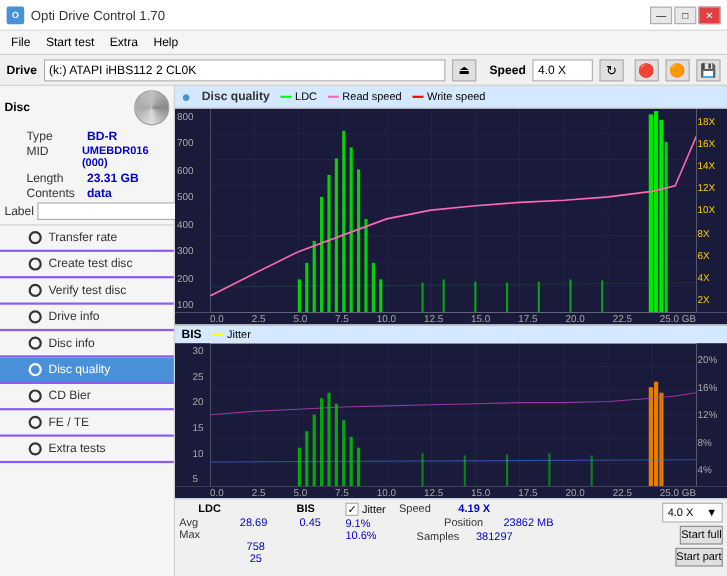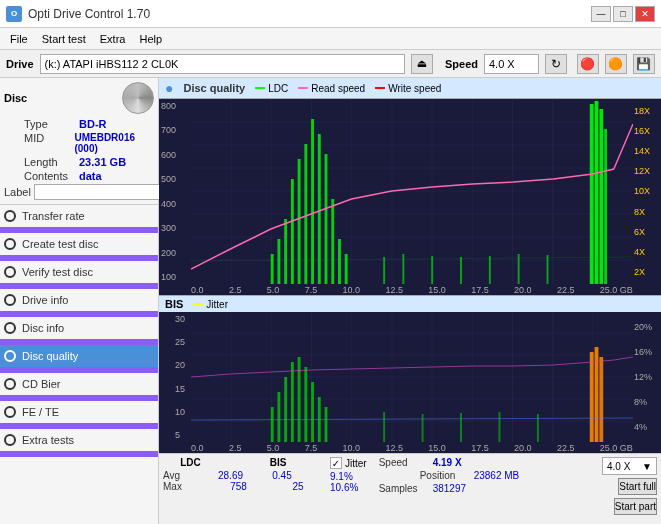--- a/index.html
+++ b/index.html
@@ -41,21 +41,21 @@
     .disc-header { display: flex; align-items: center; justify-content: space-between; margin-bottom: 4px; }
     .disc-title { font-size: 11px; font-weight: bold; }
     .disc-info-row { display: flex; margin-bottom: 2px; font-size: 11px; margin-left: 20px; }
     .disc-info-label { width: 55px; color: #333; }
     .disc-info-value { color: #0000cc; font-weight: bold; }
     .label-row { display: flex; align-items: center; gap: 3px; margin-top: 2px; }
     .label-input { flex: 1; height: 16px; border: 1px solid #aaa; font-size: 10px; padding: 0 2px; }
 
     
     .nav-items { display: flex; flex-direction: column; }
-    .nav-item { display: flex; align-items: center; padding: 5px 4px; cursor: pointer; font-size: 11px; color: #333; border-bottom: 6px solid #8b5cf6; gap: 6px; }
+    .nav-item { display: flex; align-items: center; padding: 5px 26px; cursor: pointer; font-size: 11px; color: #333; border-bottom: 2px solid #8b5cf6; gap: 6px; }
     .nav-item.active { background: #4a90d9; color: white; }
     .nav-circle { width: 12px; height: 12px; border-radius: 50%; border: 2px solid currentColor; }
 
     
     .main-area { flex: 1; display: flex; flex-direction: column; overflow: hidden; }
     .chart-header { background: #d4e8ff; padding: 2px 6px; display: flex; align-items: center; gap: 10px; font-size: 11px; border-bottom: 1px solid #aaa; }
     .chart-title { font-weight: bold; color: #333; }
     .legend-item { display: flex; align-items: center; gap: 3px; font-size: 10px; }
     .legend-dot { width: 10px; height: 2px; }
     .start-btn { padding: 2px 0; background: #e0e0e0; border: 1px solid #888; font-size: 10px; cursor: pointer; }
@@ -390,21 +390,21 @@
           <div style="display:flex; flex-direction:column; font-size:10px;">
             <div style="display:flex; gap:40px; margin-bottom:2px;">
               <span style="min-width:55px; text-align:center; font-weight:bold;">LDC</span>
               <span style="min-width:40px; text-align:center; font-weight:bold;">BIS</span>
             </div>
             <div style="display:flex; gap:4px;">
               <span style="width:36px; color:#333;">Avg</span>
               <span style="min-width:55px; text-align:center; color:#0000cc;">28.69</span>
               <span style="min-width:40px; text-align:center; color:#0000cc;">0.45</span>
             </div>
-            <div style="display:flex; gap:12px;">
+            <div style="display:flex; gap:0;flex-direction:column;">
               <span style="width:36px; color:#333;">Max</span>
               <span style="min-width:55px; text-align:center; color:#0000cc;">758</span>
               <span style="min-width:40px; text-align:center; color:#0000cc;">25</span>
             </div>
             <div style="display:flex; gap:4px;margin-top:32px;">
               <span style="width:36px; color:#333;">Total</span>
               <span style="min-width:55px; text-align:center; color:#0000cc;">10953694</span>
               <span style="min-width:40px; text-align:center; color:#0000cc;">171270</span>
             </div>
           </div>
@@ -425,21 +425,21 @@
           <div style="display:flex; flex-direction:column; font-size:10px; margin-left:8px; gap:2px;">
             <div style="display:flex; gap:4px; align-items:center;">
               <span style="color:#333; width:50px;">Speed</span>
               <span style="color:#0000cc; font-weight:bold;">4.19 X</span>
             </div>
             <div style="display:flex; gap:4px; align-items:flex-start;margin-left:41px;">
               <span style="color:#333; width:50px;">Position</span>
               <span style="color:#0000cc;">23862 MB</span>
             </div>
             <div style="display:flex; gap:4px; align-items:center;">
-              <span style="color:#333; width:50px;">Samples</span>
+              <span style="color:#333; width:50px;margin-left:16px;">Samples</span>
               <span style="color:#0000cc;">381297</span>
             </div>
           </div>
 
           <div style="display:flex; flex-direction:column; gap:3px; margin-left:auto; align-items:flex-end;">
             <div style="background:white;border:1px solid #aaa;height:18px;padding:0 4px;font-size:10px;display:flex;align-items:center;width:55px;">
               <span>4.0 X</span>
               <span style="margin-left:auto;">▼</span>
             </div>
             <button class="start-btn">Start full</button>

